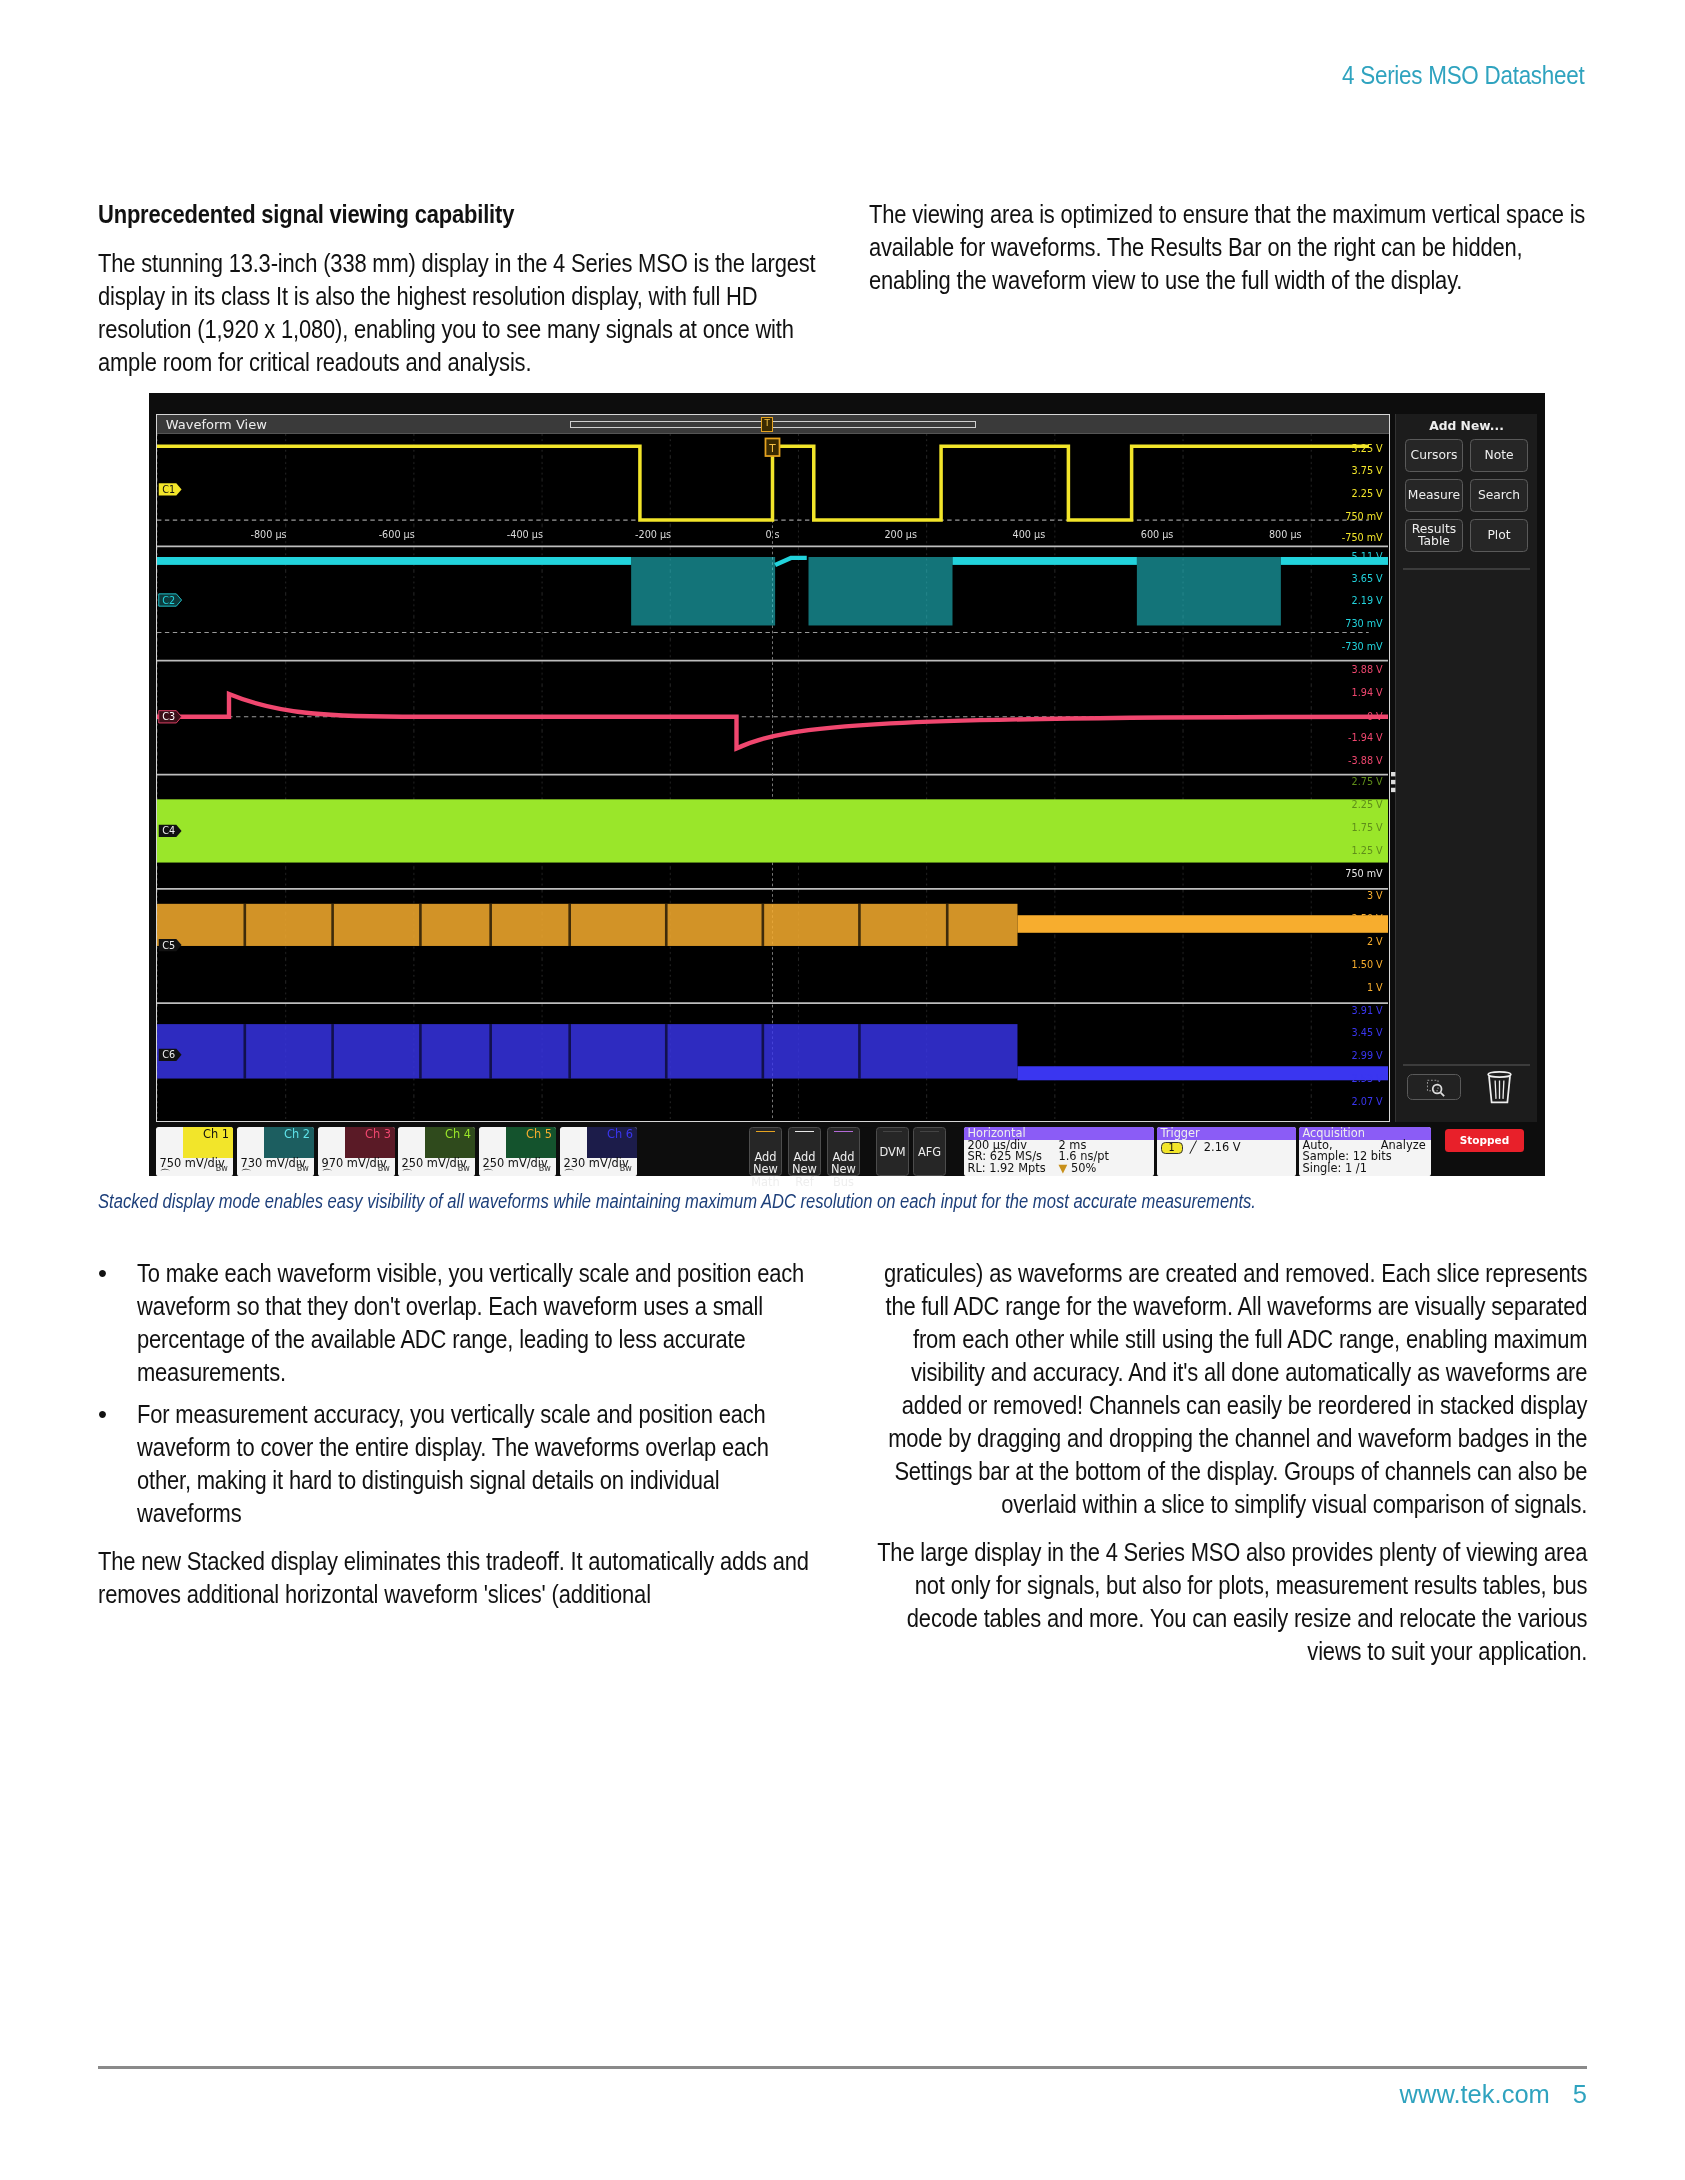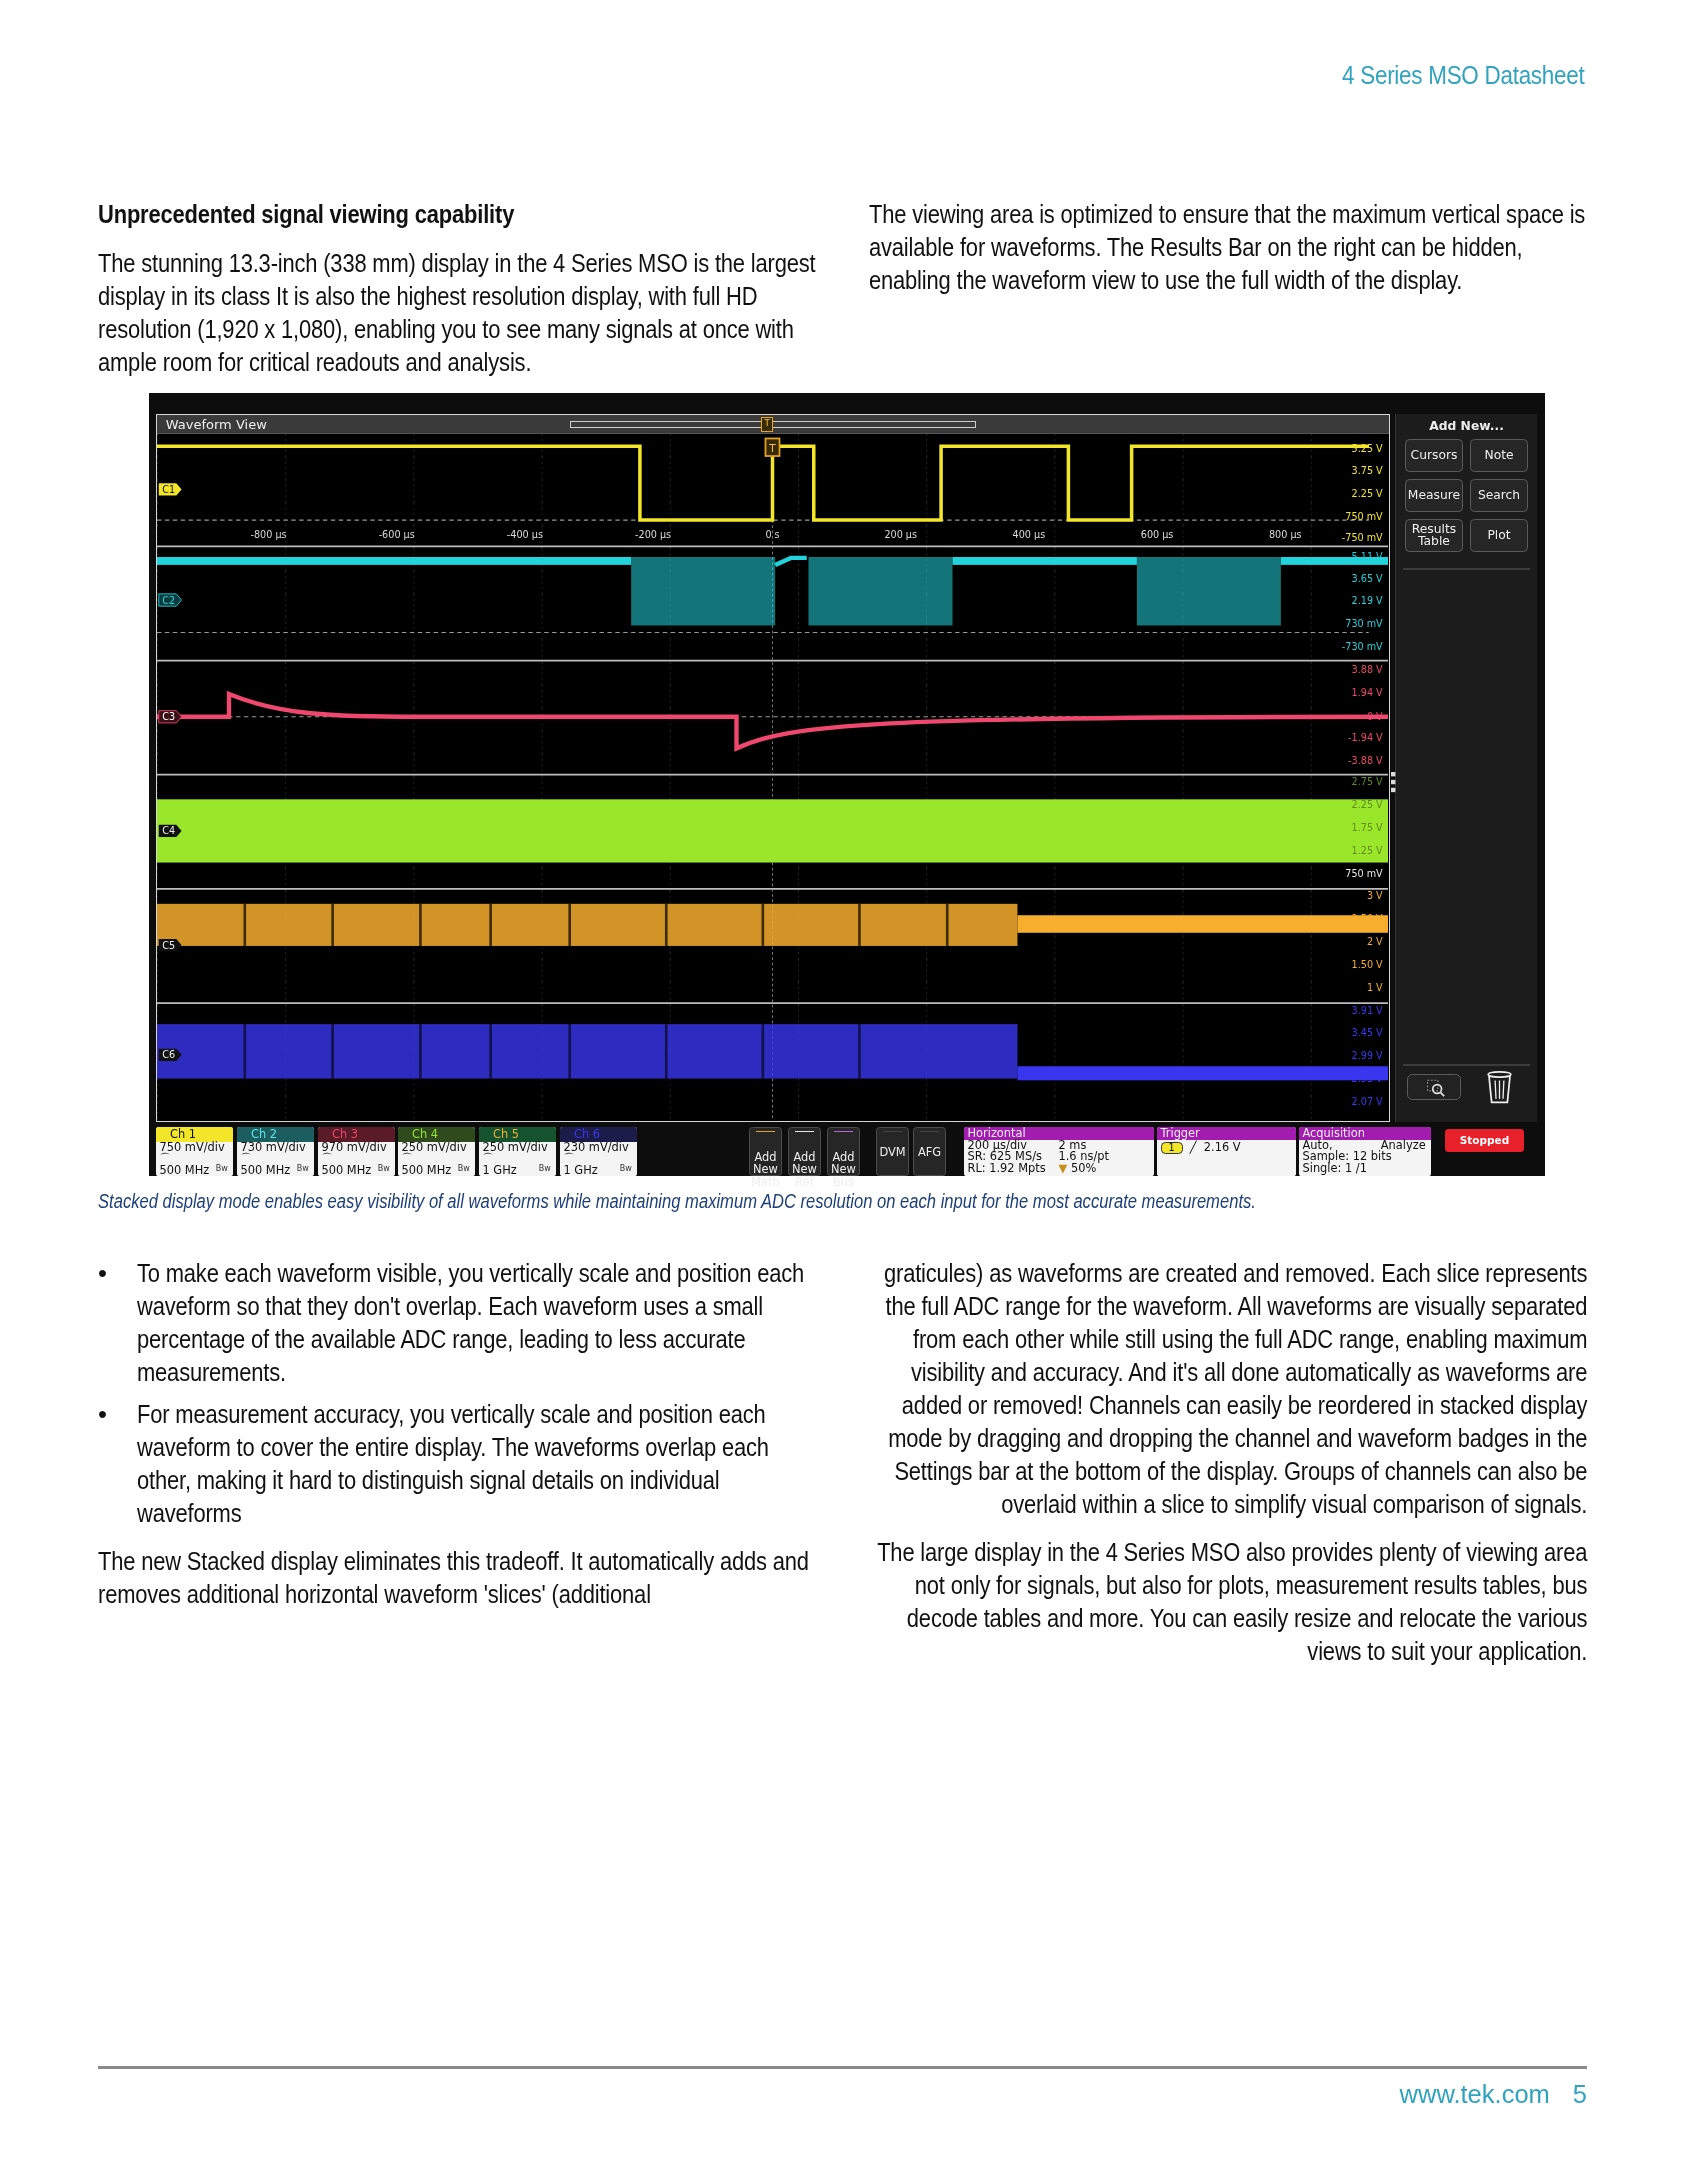--- a/index.html
+++ b/index.html
@@ -43,27 +43,27 @@
     .rb-grid { display: grid; grid-template-columns: 58px 58px; gap: 7px 7px; justify-content: center; }
     .rb-btn { height: 33px; background: #262626; border: 1.3px solid #5a5a5a; border-radius: 4.4px; color: #eee; font-size: 12.3px; display: flex; align-items: center; justify-content: center; text-align: center; line-height: 12.3px; }
     .rb-divider { position: absolute; left: 7px; right: 7px; top: 154px; height: 1.8px; background: #3c3c3c; }
     .rb-divider2 { position: absolute; left: 7px; right: 7px; top: 650px; height: 1.8px; background: #3c3c3c; }
     .rb-zoom { position: absolute; left: 10.5px; top: 660px; width: 54px; height: 26px; border: 1.3px solid #5a5a5a; border-radius: 5.3px; background: #222; }
     .rb-trash { position: absolute; left: 86px; top: 655px; width: 35px; height: 37px; }
     .rb-handle { position: absolute; left: -5.3px; top: 358px; width: 5.3px; height: 21px; }
 
     .settings-bar { position: absolute; left: 7px; top: 734px; width: 1387px; height: 49px; }
     .badge { position: absolute; top: 0; width: 77px; height: 49px; background: #f4f4f4; border-radius: 2.6px; overflow: hidden; }
-    .badge .hdr { height: 15px; font-size: 11.4px; line-height: 15px; padding-left: 14px; }
+    .badge .hdr { height: 31px; font-size: 11.4px; line-height: 15px; padding-left: 20px; margin-left: 27px; }
     .badge .row { font-size: 11.4px; color: #111; padding-left: 3.5px; line-height: 11.4px; }
     .badge .bw { position: absolute; right: 5.3px; bottom: 2.6px; font-size: 8px; color: #333; }
     .pbtn { position: absolute; top: 0; width: 33px; height: 49px; background: #262626; border: 1.3px solid #4c4c4c; border-radius: 3.5px; color: #eee; font-size: 11.4px; text-align: center; line-height: 12.3px; padding-top: 23px; }
     .pbtn .ind { position: absolute; left: 6.1px; right: 6.1px; top: 2.6px; height: 1.8px; }
     .info { position: absolute; top: 0; height: 49px; background: #f4f4f4; border-radius: 2.6px; overflow: hidden; }
-    .info .hdr { height: 13px; background: #a21caf; color: #eee; font-size: 11.4px; line-height: 13px; padding-left: 3.5px; }
+    .info .hdr { height: 13px; background: #8b5cf6; color: #eee; font-size: 11.4px; line-height: 13px; padding-left: 3.5px; }
     .info .body { font-size: 11.4px; color: #111; padding-left: 3.5px; line-height: 11.4px; }
     .stopped { position: absolute; left: 1289px; top: 1.8px; width: 79px; height: 23px; background: #e8202a; border-radius: 3.5px; color: #fff; font-weight: bold; font-size: 10.5px; text-align: center; line-height: 23px; }
   </style>
 </head>
 <body>
 
 <div class="running-head">4 Series MSO Datasheet</div>
 
 <div class="col col-left-top">
   <div class="section-heading"><span class="narrow">Unprecedented signal viewing capability</span></div>

